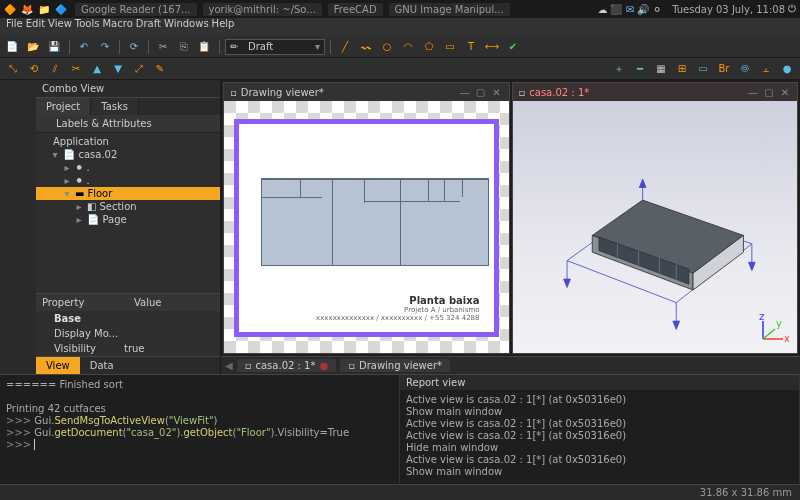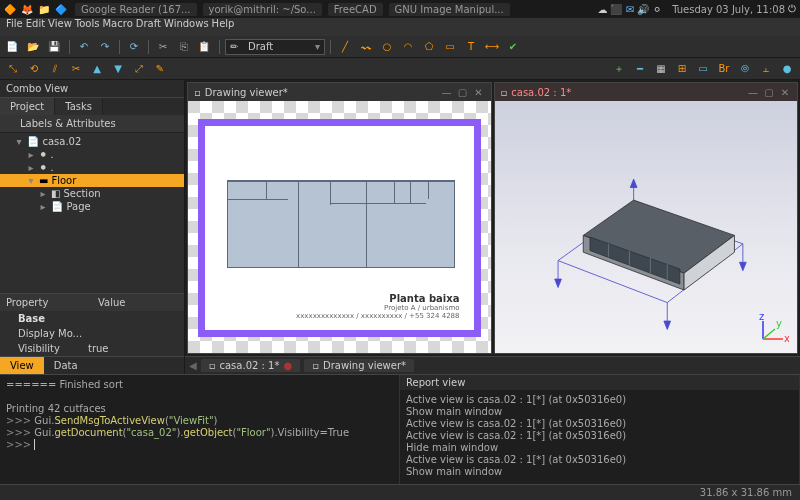--- a/index.html
+++ b/index.html
@@ -17,21 +17,21 @@
 
 .toolbar { height: 22px; background: #2e2e2e; display: flex; align-items: center; padding: 0 4px; gap: 3px; border-bottom: 1px solid #1a1a1a; }
 .toolbar .tbtn { width: 18px; height: 18px; display: inline-flex; align-items: center; justify-content: center; color: #aaa; border-radius: 2px; }
 .toolbar .sep { width: 1px; height: 14px; background: #555; margin: 0 2px; }
 .toolbar .wb-select { background: #222; border: 1px solid #555; color: #ccc; padding: 1px 18px 1px 22px; height: 16px; display: inline-flex; align-items: center; position: relative; min-width: 100px; }
 .toolbar .wb-select::after { content: "▾"; position: absolute; right: 4px; color: #888; }
 
 .toolbar2 { height: 22px; background: #2e2e2e; display: flex; align-items: center; padding: 0 4px; gap: 3px; border-bottom: 1px solid #1a1a1a; }
 .toolbar2 .tbtn { width: 18px; height: 18px; display: inline-flex; align-items: center; justify-content: center; }
 
-.workarea { flex: 1; display: flex; background: #2a2a2a; min-height: 0; }
+.workarea { flex: 1; display: flex; background: #2a2a2a; min-height: 0; margin-left: 36px; }
 
 .sidebar { width: 185px; background: #2e2e2e; border-right: 1px solid #1a1a1a; display: flex; flex-direction: column; }
 .combo-header { padding: 3px 6px; background: #2a2a2a; border-bottom: 1px solid #444; color: #ccc; }
 .tabs { display: flex; background: #2a2a2a; }
 .tabs .tab { padding: 3px 10px; background: #2e2e2e; border-right: 1px solid #222; }
 .tabs .tab.active { background: #383838; }
 .tree-header { padding: 3px 20px; background: #353535; border-bottom: 1px solid #222; }
 .tree { padding: 2px 0; flex: 0 0 auto; }
 .tree-item { display: flex; align-items: center; padding: 1px 4px; gap: 3px; }
 .tree-item.selected { background: #f5a623; color: #000; }
@@ -52,21 +52,21 @@
 
 .center { flex: 1; display: flex; flex-direction: column; min-width: 0; }
 .mdi { flex: 1; display: flex; gap: 2px; padding: 2px; background: #1e1e1e; min-height: 0; }
 .pane { flex: 1; background: #2e2e2e; display: flex; flex-direction: column; border: 1px solid #444; min-width: 0; }
 .pane-title { height: 18px; background: #323232; display: flex; align-items: center; padding: 0 6px; gap: 4px; color: #ccc; }
 .pane-title .spacer { flex: 1; }
 .pane-title .wbtn { width: 12px; height: 12px; display: inline-flex; align-items: center; justify-content: center; color: #888; }
 .pane-body { flex: 1; position: relative; overflow: hidden; }
 
 .drawing-bg { position: absolute; inset: 0; background: repeating-conic-gradient(#fff 0 25%, #d8d8d8 0 50%) 0 0/24px 24px; }
-.sheet { position: absolute; left: 10px; top: 18px; right: 10px; bottom: 16px; background: #fff; border: 7px solid #8b5cf6; }
+.sheet { position: absolute; left: 10px; top: 18px; right: 10px; bottom: 16px; background: #fff; border: 5px solid #8b5cf6; }
 .floorplan { position: absolute; left: 22px; top: 54px; width: 228px; height: 88px; background: #b6c3d3; border: 1px solid #5a6b7d; }
 .floorplan .wall { position: absolute; background: #5a6b7d; }
 .floorplan-title { position: absolute; right: 14px; bottom: 10px; text-align: right; color: #333; }
 .floorplan-title .t1 { font-size: 10px; font-weight: bold; }
 .floorplan-title .t2 { font-size: 7px; color: #666; }
 
 .view3d { position: absolute; inset: 0; background: linear-gradient(#cdd0de 0%, #e8e8ef 60%, #f2f2f5 100%); }
 .axis { position: absolute; right: 8px; bottom: 8px; width: 32px; height: 32px; }
 
 .doc-tabs { height: 18px; background: #2a2a2a; display: flex; align-items: center; padding: 0 4px; gap: 4px; border-top: 1px solid #444; }
@@ -178,20 +178,24 @@
 <div class="workarea">
 
   <div class="sidebar">
     <div class="combo-header">Combo View</div>
     <div class="tabs">
       <div class="tab active">Project</div>
       <div class="tab">Tasks</div>
     </div>
     <div class="tree-header">Labels &amp; Attributes</div>
     <div class="tree">
+      <div class="tree-item">
+          <span class="tw"></span>
+          <span>Application</span>
+        </div>
       <div class="tree-item d1">
           <span class="tw">▾</span>
           <span>📄</span>
           <span>casa.02</span>
         </div>
       <div class="tree-item d2">
           <span class="tw">▸</span>
           <span>⚫</span>
           <span>.</span>
         </div>

